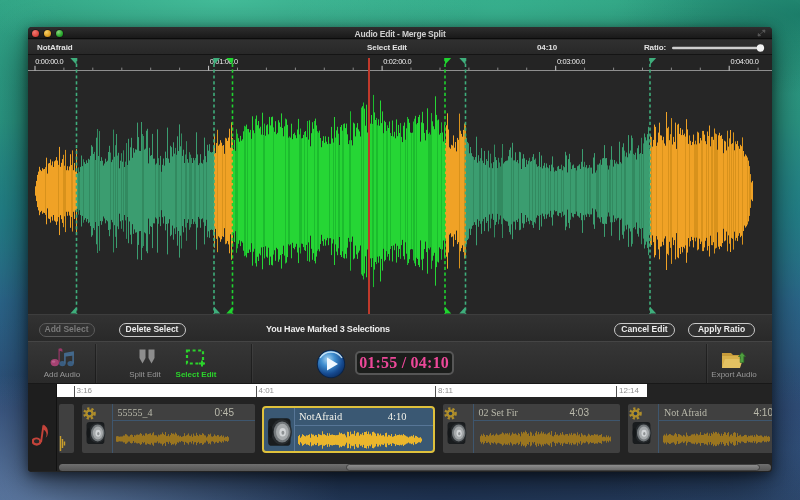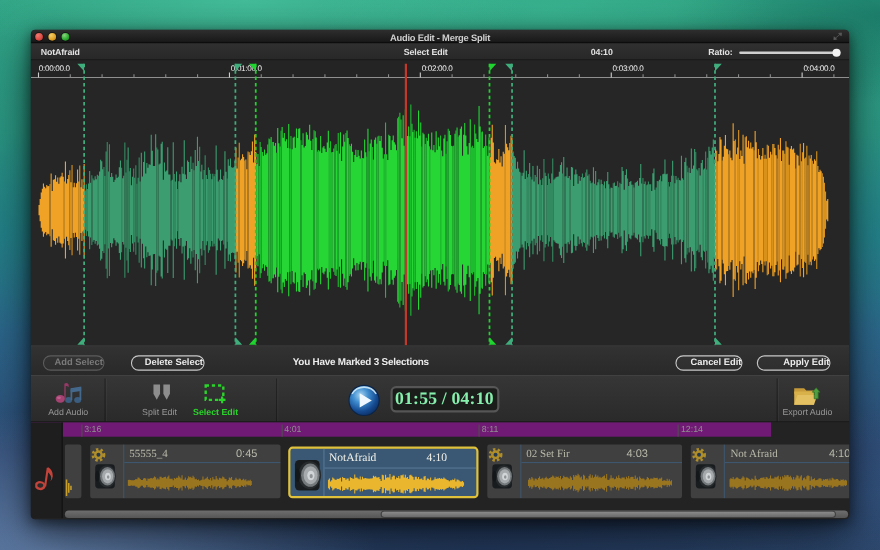--- a/index.html
+++ b/index.html
@@ -22,27 +22,27 @@
 font-weight:bold;color:#cfcfcf;letter-spacing:-.2px}
 .tl{position:absolute;top:2.5px;width:7px;height:7px;border-radius:50%;box-shadow:0 0 0 0.8px rgba(0,0,0,.4)}
 .bar2{position:absolute;left:0;top:12.5px;width:744px;height:15.5px;
 background:linear-gradient(#303030,#282828);border-bottom:1px solid #141414;
 font-size:8px;font-weight:bold;color:#e2e2e2;letter-spacing:-.1px}
 .bar2 span{position:absolute;top:3.5px}
 .svgwrap{position:absolute;left:0;top:27.5px;width:744px;height:259px;background:#262626}
 .btnbar{position:absolute;left:0;top:286.5px;width:744px;height:27px;
 background:linear-gradient(#323232,#292929);border-top:1px solid #3d3d3d}
 .pill{position:absolute;top:8.5px;height:13.5px;border-radius:7px;border:1px solid #c9c9c9;
-font-size:8.5px;font-weight:bold;color:#ececec;text-align:right;line-height:11.5px;background:rgba(255,255,255,0.02)}
+font-size:8.5px;font-weight:bold;color:#ececec;text-align:center;line-height:11.5px;background:rgba(255,255,255,0.02)}
 .toolbar{position:absolute;left:0;top:313.5px;width:744px;height:43px;
 background:linear-gradient(#363636,#2a2a2a);border-top:1px solid #454545;border-bottom:1px solid #181818}
 .tlabel{position:absolute;top:28.5px;font-size:8px;color:#989898;text-align:center;white-space:nowrap}
 .sep{position:absolute;top:2px;width:1px;height:39px;background:rgba(0,0,0,.35);box-shadow:1px 0 0 rgba(255,255,255,.05)}
 .bottom{position:absolute;left:0;top:356.5px;width:744px;height:88.5px;background:#232323}
-.tstrip{position:absolute;left:0;top:0;width:673px;height:13.5px;background:#701a75;
+.tstrip{position:absolute;left:0;top:0;width:619px;height:13.5px;background:#ffffff;
 font-size:8px;color:#8f8f8f}
 .tstrip i{position:absolute;top:2.5px;width:1px;height:11px;background:#4f4f4f}
 .tstrip b{position:absolute;top:2px;font-weight:normal}
 .sidebar{position:absolute;left:0;top:0;width:28.5px;height:87.5px;background:#1e1e1e;border-right:1px solid #111}
 .clip{position:absolute;top:20px;height:49px;background:#404040;border-radius:2px;overflow:hidden}
 .clip .vd{position:absolute;left:30px;top:0;width:1px;height:49px;background:#3e566e}
 .clip .hd{position:absolute;left:31px;top:16.5px;right:0;height:1px;background:#3e566e}
 .clip .ttl{position:absolute;left:36px;top:3px;font-family:"Liberation Serif",serif;
 font-size:10px;color:#b9b9ab;white-space:nowrap}
 .clip .dur{position:absolute;top:3px;font-family:Liberation Sans, sans-serif;font-size:10px;color:#b9b9ab}
@@ -51,21 +51,21 @@
 .selclip .vd{position:absolute;left:30px;top:0;width:1px;height:43px;background:#577697}
 .selclip .hd{position:absolute;left:31px;top:17px;right:0;height:1px;background:#577697}
 .selclip .ttl{position:absolute;left:35px;top:3px;font-family:"Liberation Serif",serif;
 font-size:10.5px;color:#f2f2ea;white-space:nowrap}
 .selclip .dur{position:absolute;top:3px;font-family:"Liberation Serif",serif;font-size:10.5px;color:#f2f2ea}
 .sbtrack{position:absolute;left:30.5px;top:80px;width:712px;height:7.5px;border-radius:4px;
 background:linear-gradient(#6f6f6f,#555)}
 .sbthumb{position:absolute;left:318px;top:80px;width:414px;height:7.5px;border-radius:4px;
 background:linear-gradient(#8d8d8d,#6a6a6a);border:1px solid #404040}
 .timebox{position:absolute;left:326.5px;top:9.5px;width:99px;height:24px;border:2px solid #565656;
-border-radius:5px;background:#1b1d1b;color:#86efac;font-family:"Liberation Serif",serif;
+border-radius:5px;background:#1b1d1b;color:#ec4899;font-family:"Liberation Serif",serif;
 font-weight:bold;font-size:16px;text-align:center;line-height:20.5px;letter-spacing:.2px}
 </style></head><body>
 <div class="win">
  <div class="titlebar">
   <div class="title">Audio Edit - Merge Split</div>
   <div class="tl" style="left:3.5px;background:radial-gradient(circle at 35% 30%,#f07a72,#dc4840 60%,#a02a24)"></div>
   <div class="tl" style="left:16px;background:radial-gradient(circle at 35% 30%,#f5cf68,#dfa023 60%,#a5731a)"></div>
   <div class="tl" style="left:28.3px;background:radial-gradient(circle at 35% 30%,#8bd37e,#27a82c 60%,#1b7a1f)"></div>
   <svg class="abs" style="left:729px;top:2px" width="9" height="8" viewBox="0 0 9 8">
    <path d="M1.2 6.8L7.8 1.2M1 7l2.6-.3L1.3 4.4zM8 1L5.4 1.3 7.7 3.6z" stroke="#5a5a5a" stroke-width="0.7" fill="#5a5a5a"></path>
@@ -126,21 +126,21 @@
         <polygon points="622.0,3 628.2,3 622.0,9.8" fill="#3fae7c"></polygon>
         <polygon points="622.0,258.5 628.2,258.5 622.0,251.7" fill="#3fae7c"></polygon>
   <line x1="341" y1="3" x2="341" y2="259" stroke="#c0392b" stroke-width="2"></line>
  </svg>
  </div>
  <div class="btnbar">
   <div class="pill" style="left:10.5px;width:56px;border-color:#5c5c5c;color:#7a7a7a">Add Select</div>
   <div class="pill" style="left:90.5px;width:67px">Delete Select</div>
   <div class="abs" style="left:200px;top:9px;width:200px;text-align:center;font-size:9px;font-weight:bold;color:#ededed;letter-spacing:-.2px">You Have Marked 3 Selections</div>
   <div class="pill" style="left:586px;width:61px">Cancel Edit</div>
-  <div class="pill" style="left:660px;width:67px">Apply Edit</div>
+  <div class="pill" style="left:660px;width:67px">Apply Ratio</div>
  </div>
  <div class="toolbar">
   <div class="sep" style="left:67px"></div>
   <div class="sep" style="left:223px"></div>
   <div class="sep" style="left:678px"></div>
   <svg class="abs" style="left:22px;top:4px" width="26" height="21" viewBox="0 0 26 21">
 <g opacity=".92">
 <ellipse cx="4.8" cy="16.6" rx="4.2" ry="3.6" fill="#b04579"></ellipse>
 <ellipse cx="3.6" cy="15.6" rx="1.8" ry="1.2" fill="#cc6f9c" opacity=".8"></ellipse>
 <path d="M8.5 16.6 L8.5 2.8 Q11.2 1.2 12.4 3.6 L12.4 6.0 Q10.6 4.4 9.7 5.2 L9.7 16.6 Z" fill="#a03a6c"></path>

